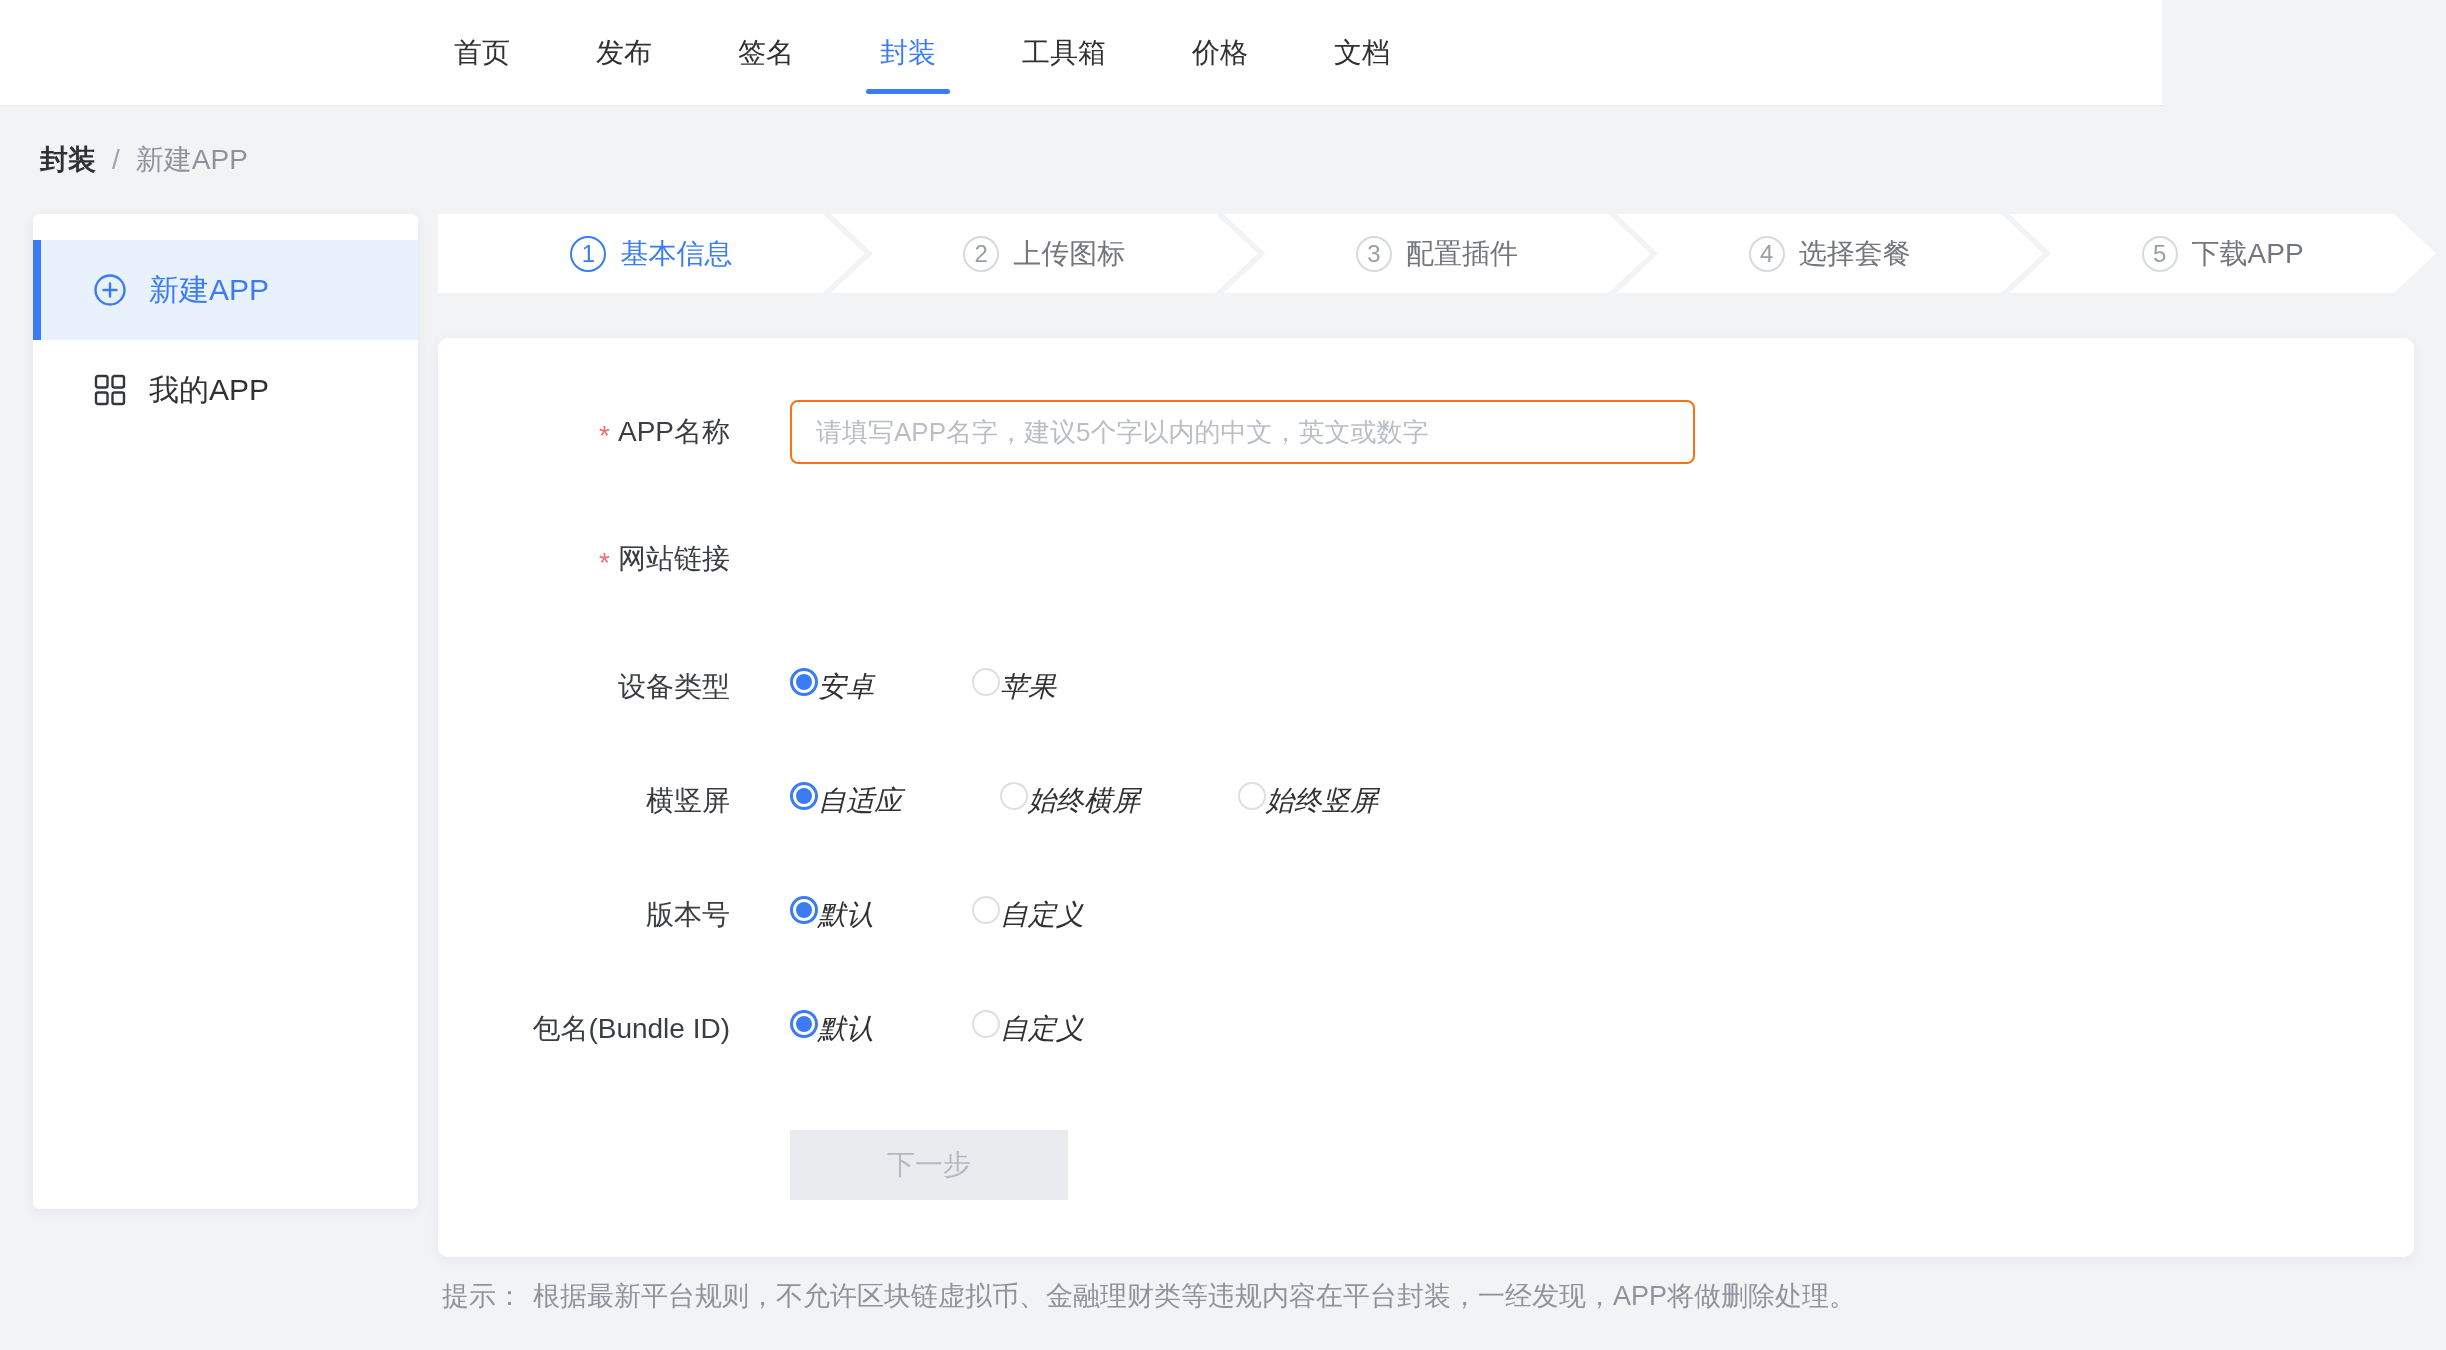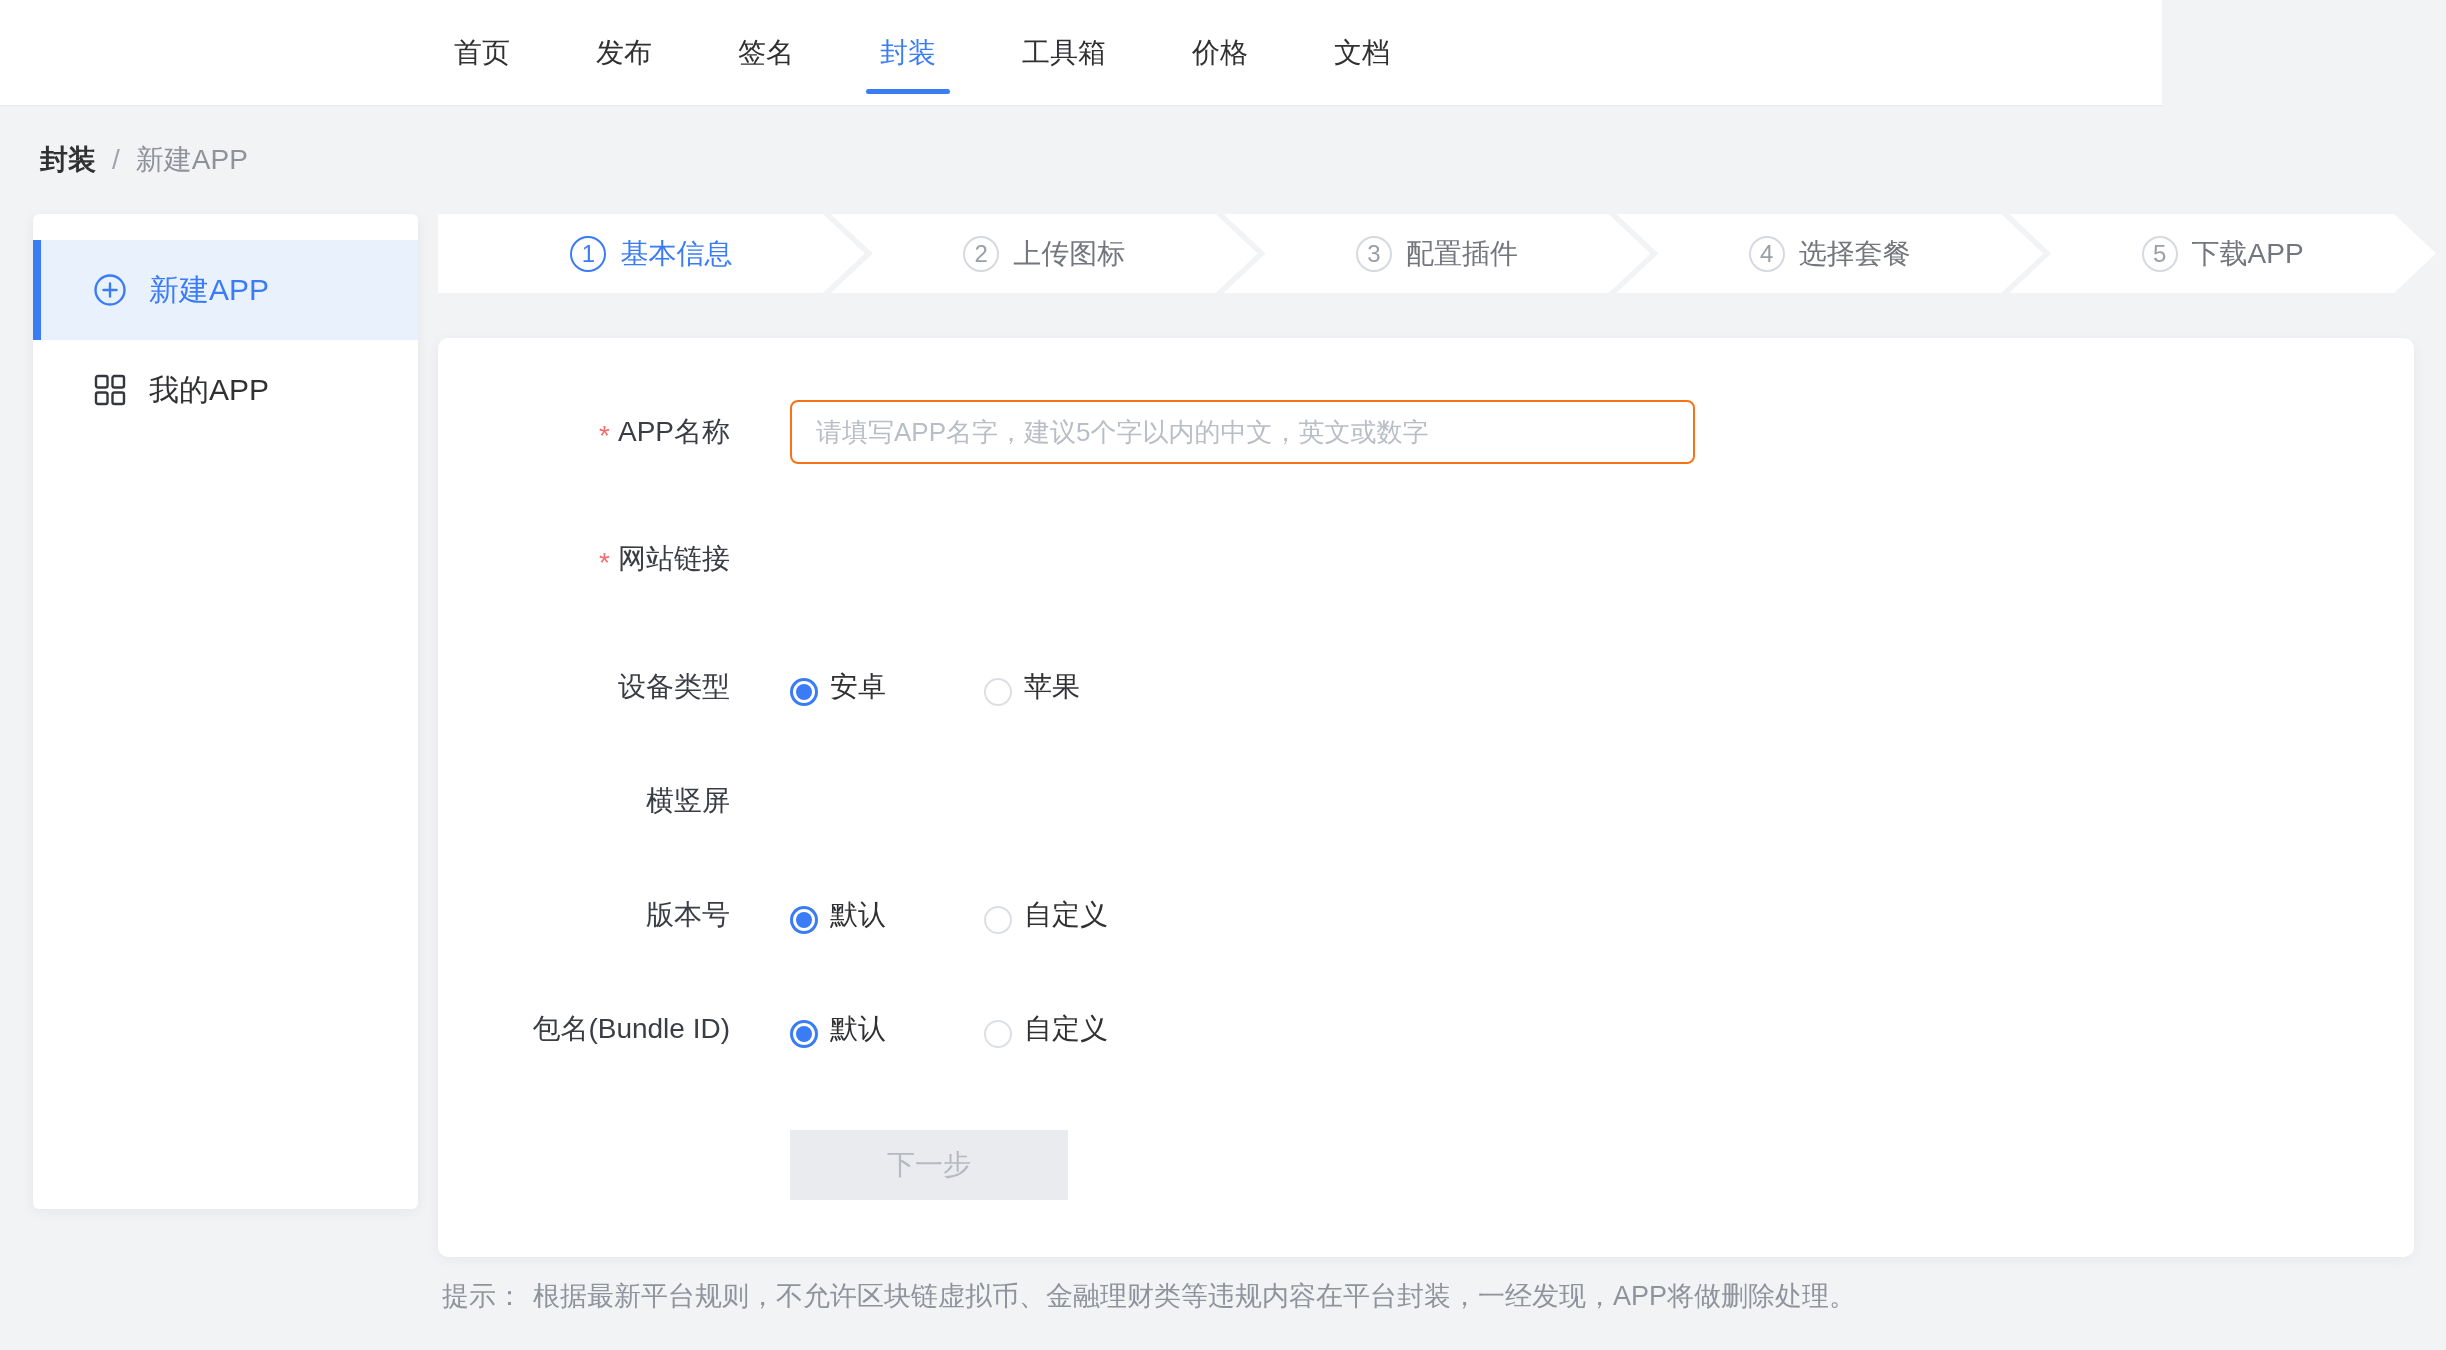--- a/index.html
+++ b/index.html
@@ -100,21 +100,21 @@
   }
   .req-star { color:#f56c6c; font-size:28px; line-height:1; margin-top:8px; }
   .f-control { margin-left:60px; display:flex; align-items:center; }
   .text-input {
     width:905px; height:64px; border:2px solid #f97316; border-radius:8px;
     font-size:26px; padding:0 24px; color:#303133; outline:none;
     font-family:"Liberation Sans","DejaVu Sans",sans-serif; background:#fff;
   }
   .text-input::placeholder { color:#b9bdc6; }
 
-  .radio-opt { display:inline-flex; align-items:flex-end; gap:12px; margin-right:98px; cursor:pointer; }
+  .radio-opt { display:inline-flex; align-items:flex-start; margin-right:98px; cursor:pointer;font-style:italic; }
   .radio {
     width:28px; height:28px; border-radius:50%; background:#fff;
     border:2px solid #dcdfe4; flex:none; position:relative;
   }
   .radio.selected { border:3px solid #3a7bf6; }
   .radio.selected::after {
     content:""; position:absolute; inset:3px; border-radius:50%; background:#3a7bf6;
   }
   .radio-text { font-size:28px; color:#303133; }
 
@@ -253,20 +253,34 @@
           <span class="radio"></span>
           <span class="radio-text">苹果</span>
         </span>
       </div>
     </div>
 
     <div class="f-row row-radio">
       <div class="f-label">
         <span>横竖屏</span>
       </div>
+      <div class="f-control">
+        <span class="radio-opt">
+          <span class="radio selected"></span>
+          <span class="radio-text">自适应</span>
+        </span>
+        <span class="radio-opt">
+          <span class="radio"></span>
+          <span class="radio-text">始终横屏</span>
+        </span>
+        <span class="radio-opt">
+          <span class="radio"></span>
+          <span class="radio-text">始终竖屏</span>
+        </span>
+      </div>
     </div>
 
     <div class="f-row row-radio">
       <div class="f-label">
         <span>版本号</span>
       </div>
       <div class="f-control">
         <span class="radio-opt">
           <span class="radio selected"></span>
           <span class="radio-text">默认</span>

